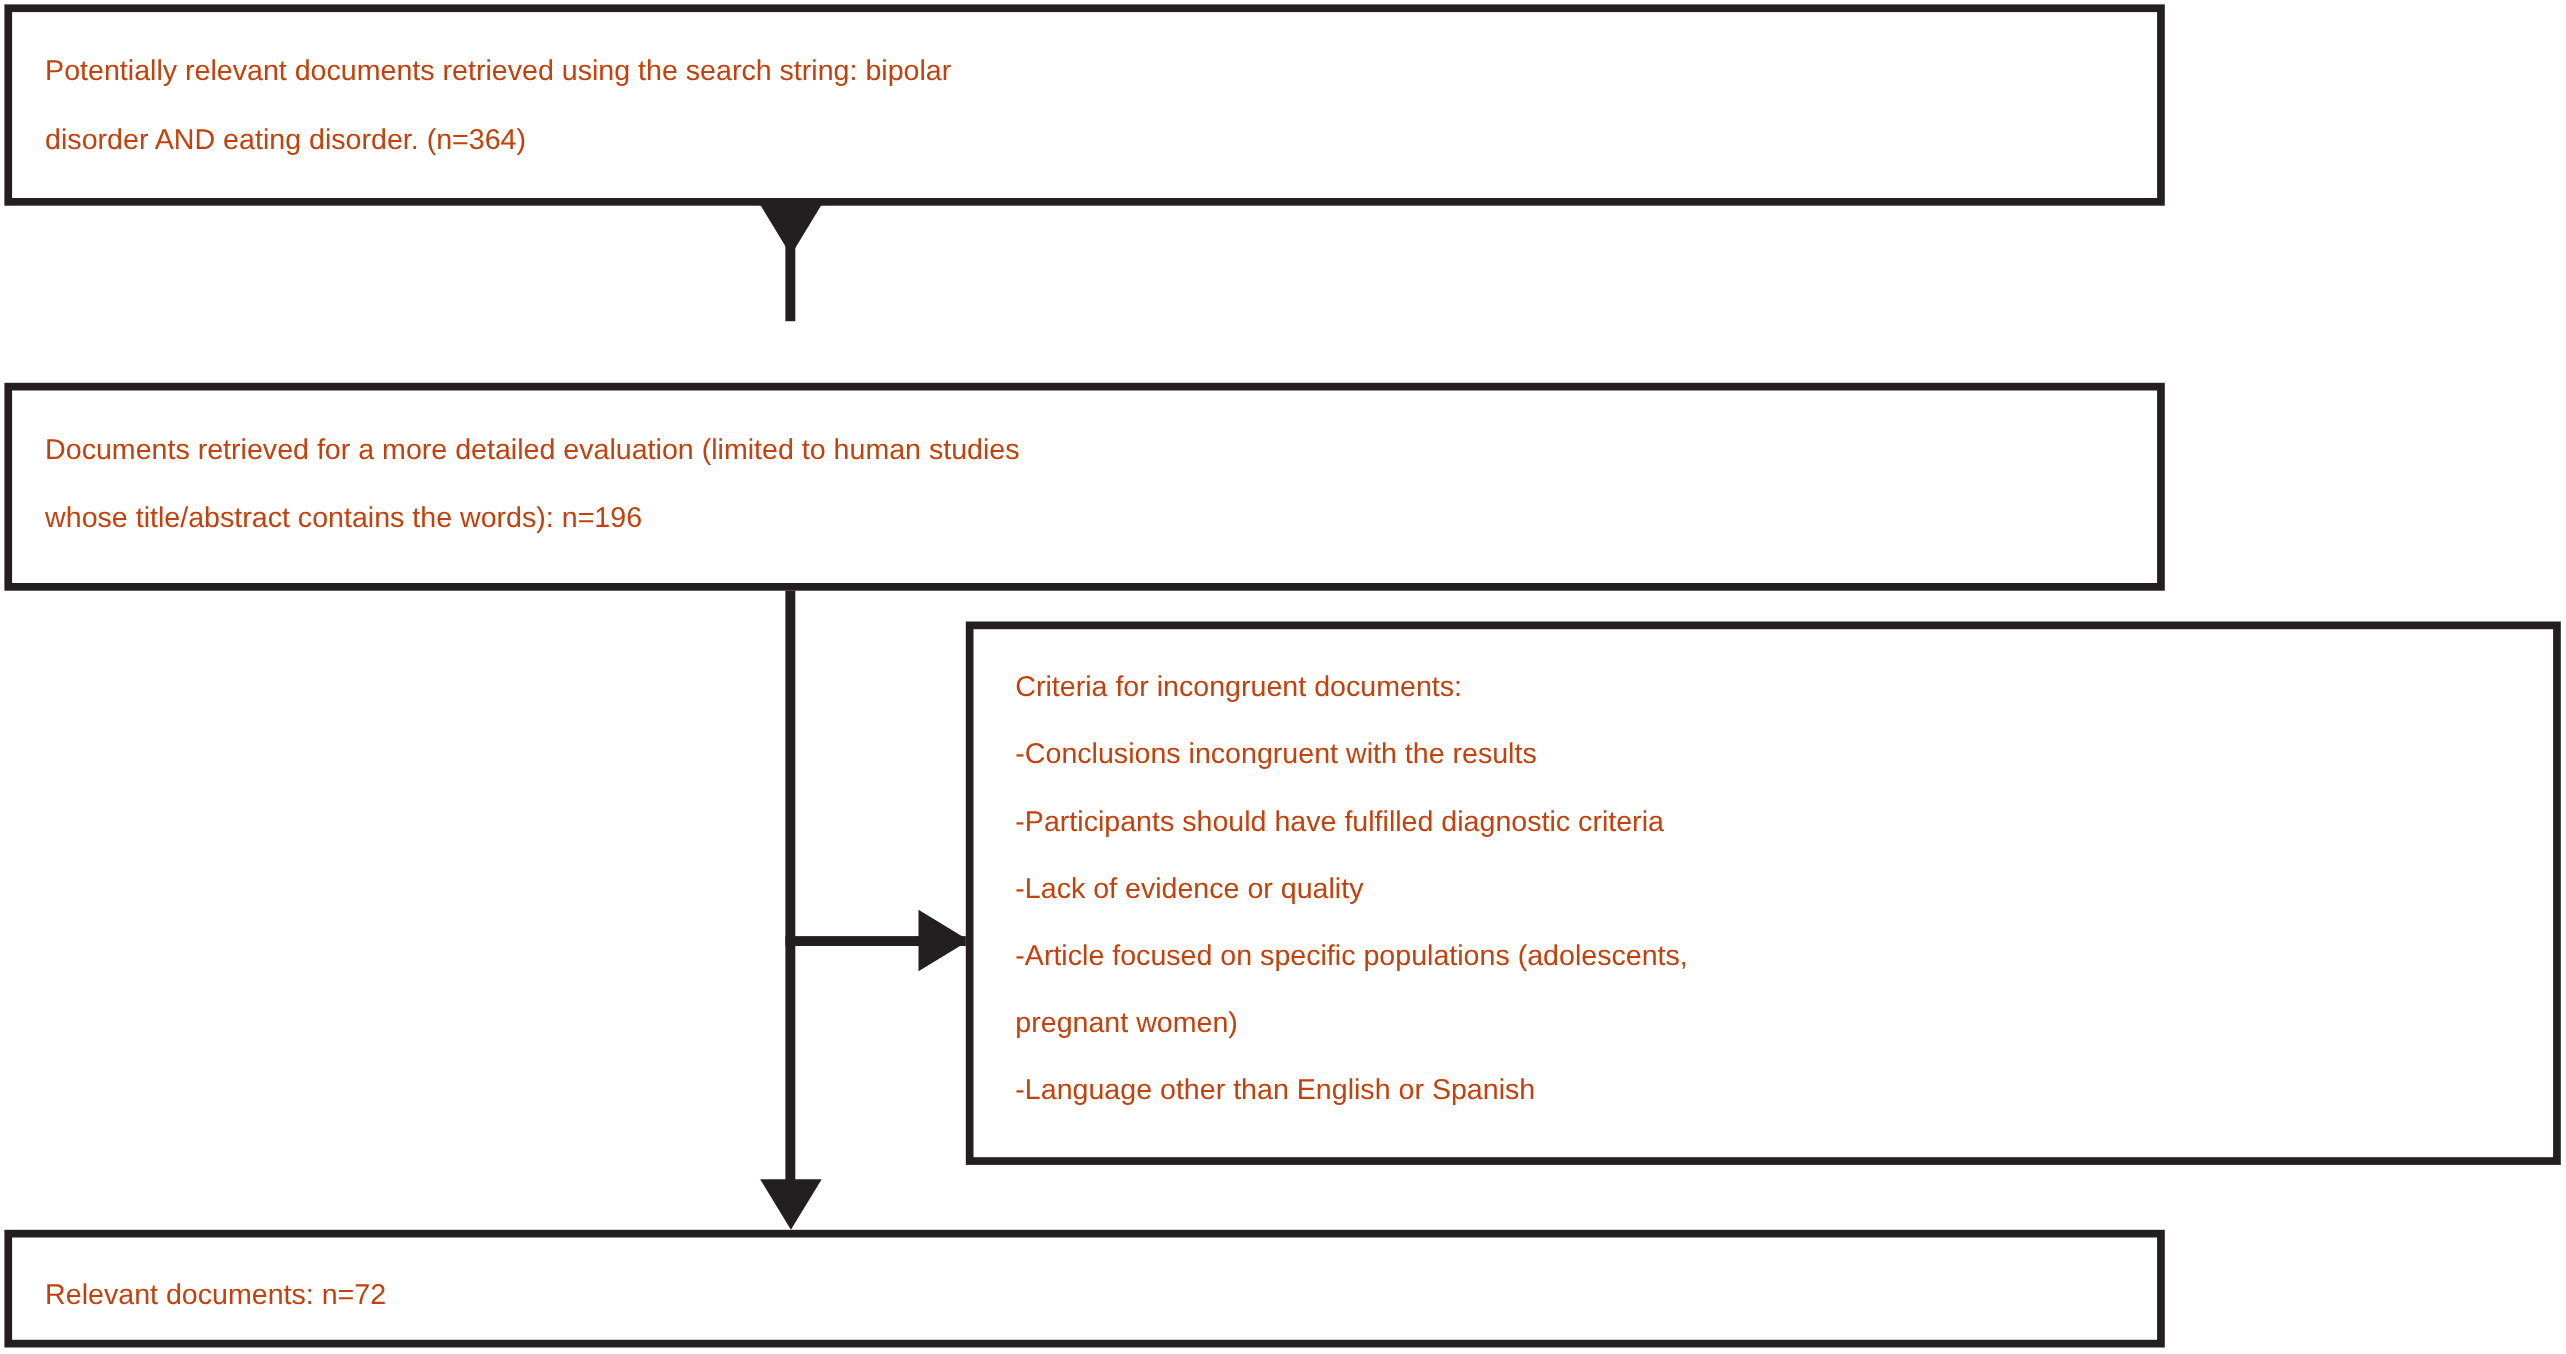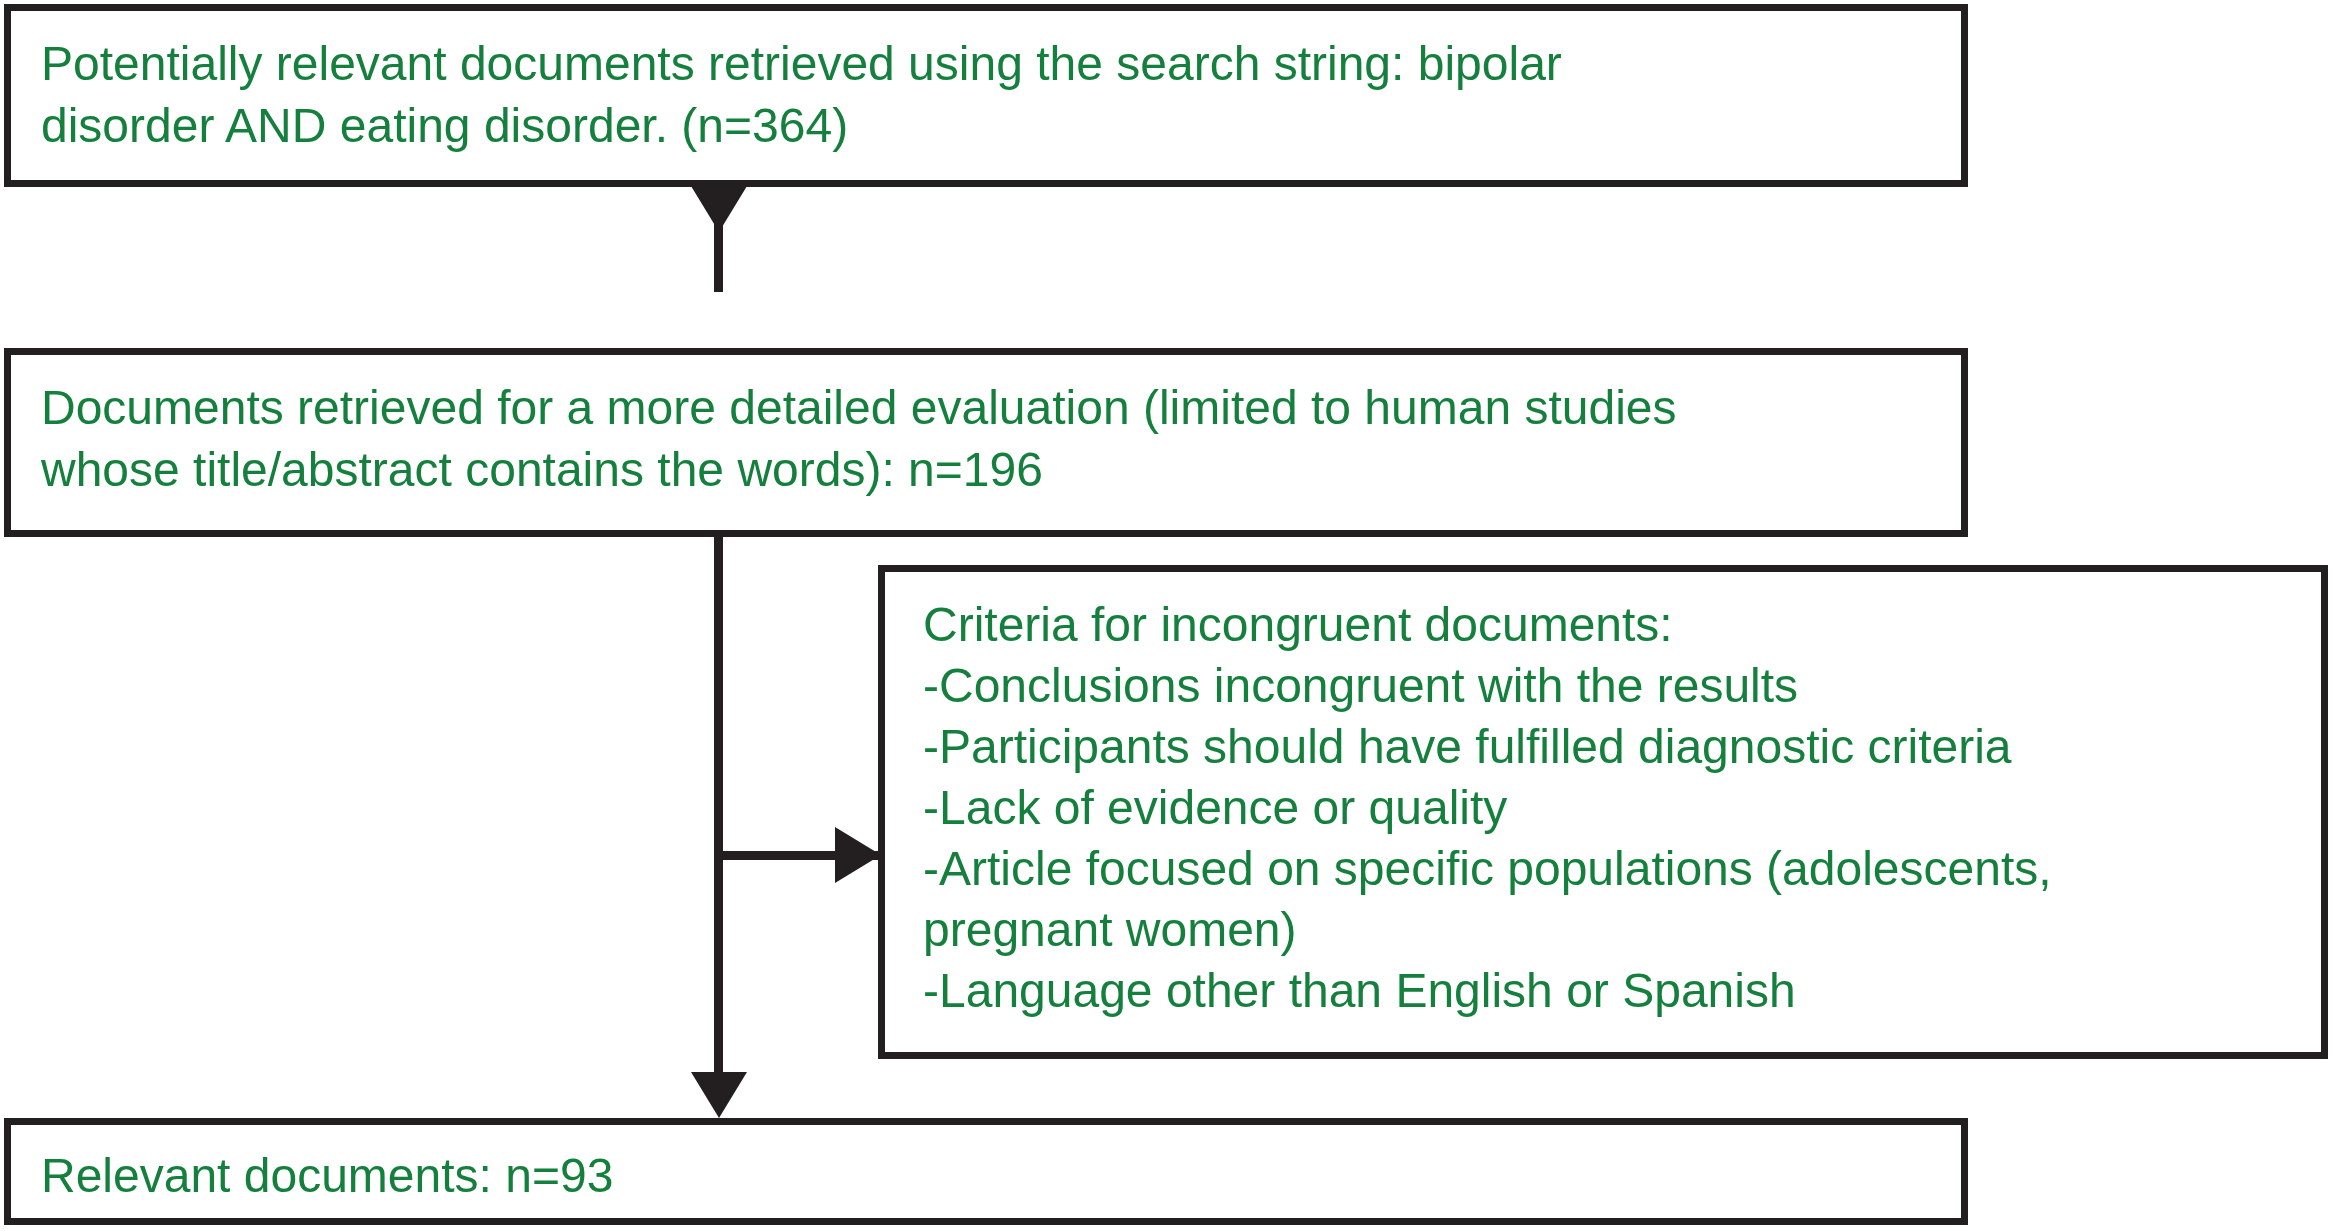--- a/index.html
+++ b/index.html
@@ -19,23 +19,23 @@
   .flow-box {
     position: absolute;
     box-sizing: border-box;
     background: #ffffff;
     border: 7px solid #231f20;
   }
   .box-text {
     position: absolute;
     left: 30px;
     right: 18px;
-    font-size: 48px;
+    font-size: 26px;
     line-height: 62px;
-    color: #15803d;
+    color: #c2410c;
     white-space: pre-wrap;
   }
 
   
   #box-search       { left: 4px;  top: 4px;    width: 1964px; height: 183px; }
   #box-search .box-text { top: 22px; }
 
   
   #box-detailed     { left: 4px;  top: 348px;  width: 1964px; height: 189px; }
   #box-detailed .box-text { top: 22px; }
@@ -111,16 +111,16 @@
     <div class="box-text">Criteria for incongruent documents:
 -Conclusions incongruent with the results
 -Participants should have fulfilled diagnostic criteria
 -Lack of evidence or quality
 -Article focused on specific populations (adolescents,
 pregnant women)
 -Language other than English or Spanish</div>
   </div>
 
   <div class="flow-box" id="box-relevant">
-    <div class="box-text">Relevant documents: n=93</div>
+    <div class="box-text">Relevant documents: n=72</div>
   </div>
 
 </div>
 
 </body></html>

